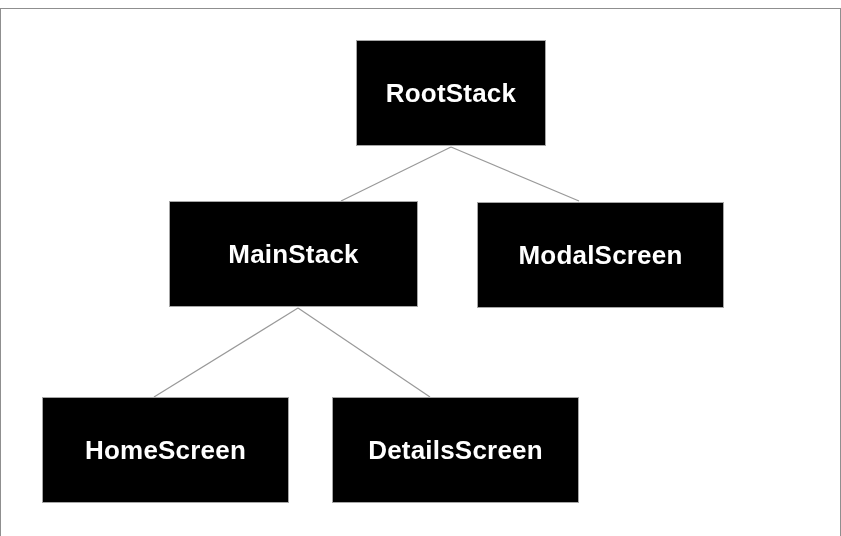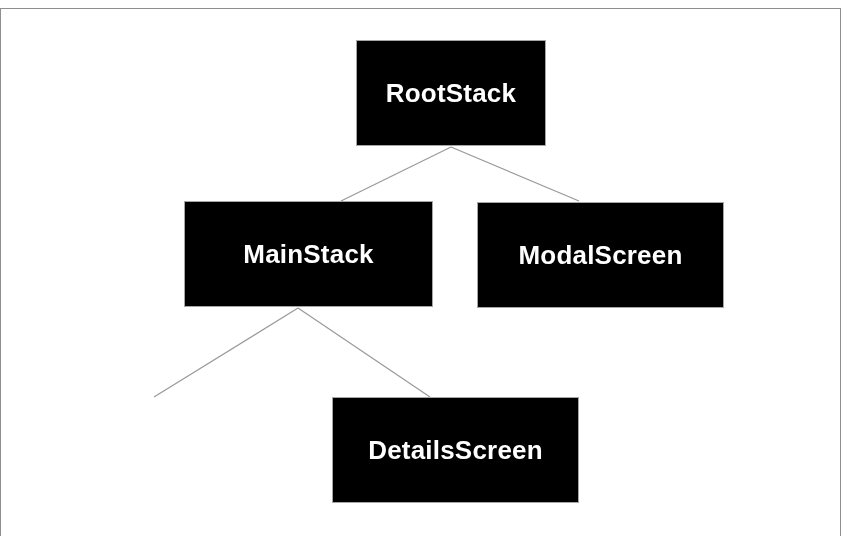--- a/index.html
+++ b/index.html
@@ -37,21 +37,21 @@
     z-index: 2;
   }
   .node span {
     color: #ffffff;
     font-size: 26px;
     font-weight: bold;
     letter-spacing: 0.2px;
     white-space: nowrap;
   }
   .node-root    { left: 355px; top: 31px;  width: 190px; height: 106px; }
-  .node-main    { left: 183px; top: 192px; width: 249px; height: 106px; }
+  .node-main    { left: 168px; top: 192px; width: 249px; height: 106px; }
   .node-modal   { left: 476px; top: 193px; width: 247px; height: 106px; }
   .node-home    { left: 41px;  top: 388px; width: 247px; height: 106px; }
   .node-details { left: 331px; top: 388px; width: 247px; height: 106px; }
 </style>
 </head>
 <body>
 
 <div class="canvas">
 
   <svg class="edges" viewBox="0 0 841 536" xmlns="http://www.w3.org/2000/svg">
@@ -66,18 +66,21 @@
   </div>
 
   <div class="node node-main">
     <span>MainStack</span>
   </div>
 
   <div class="node node-modal">
     <span>ModalScreen</span>
   </div>
 
+  <div class="node node-home">
+    <span>HomeScreen</span>
+  </div>
 
   <div class="node node-details">
     <span>DetailsScreen</span>
   </div>
 
 </div>
 
 </body></html>

